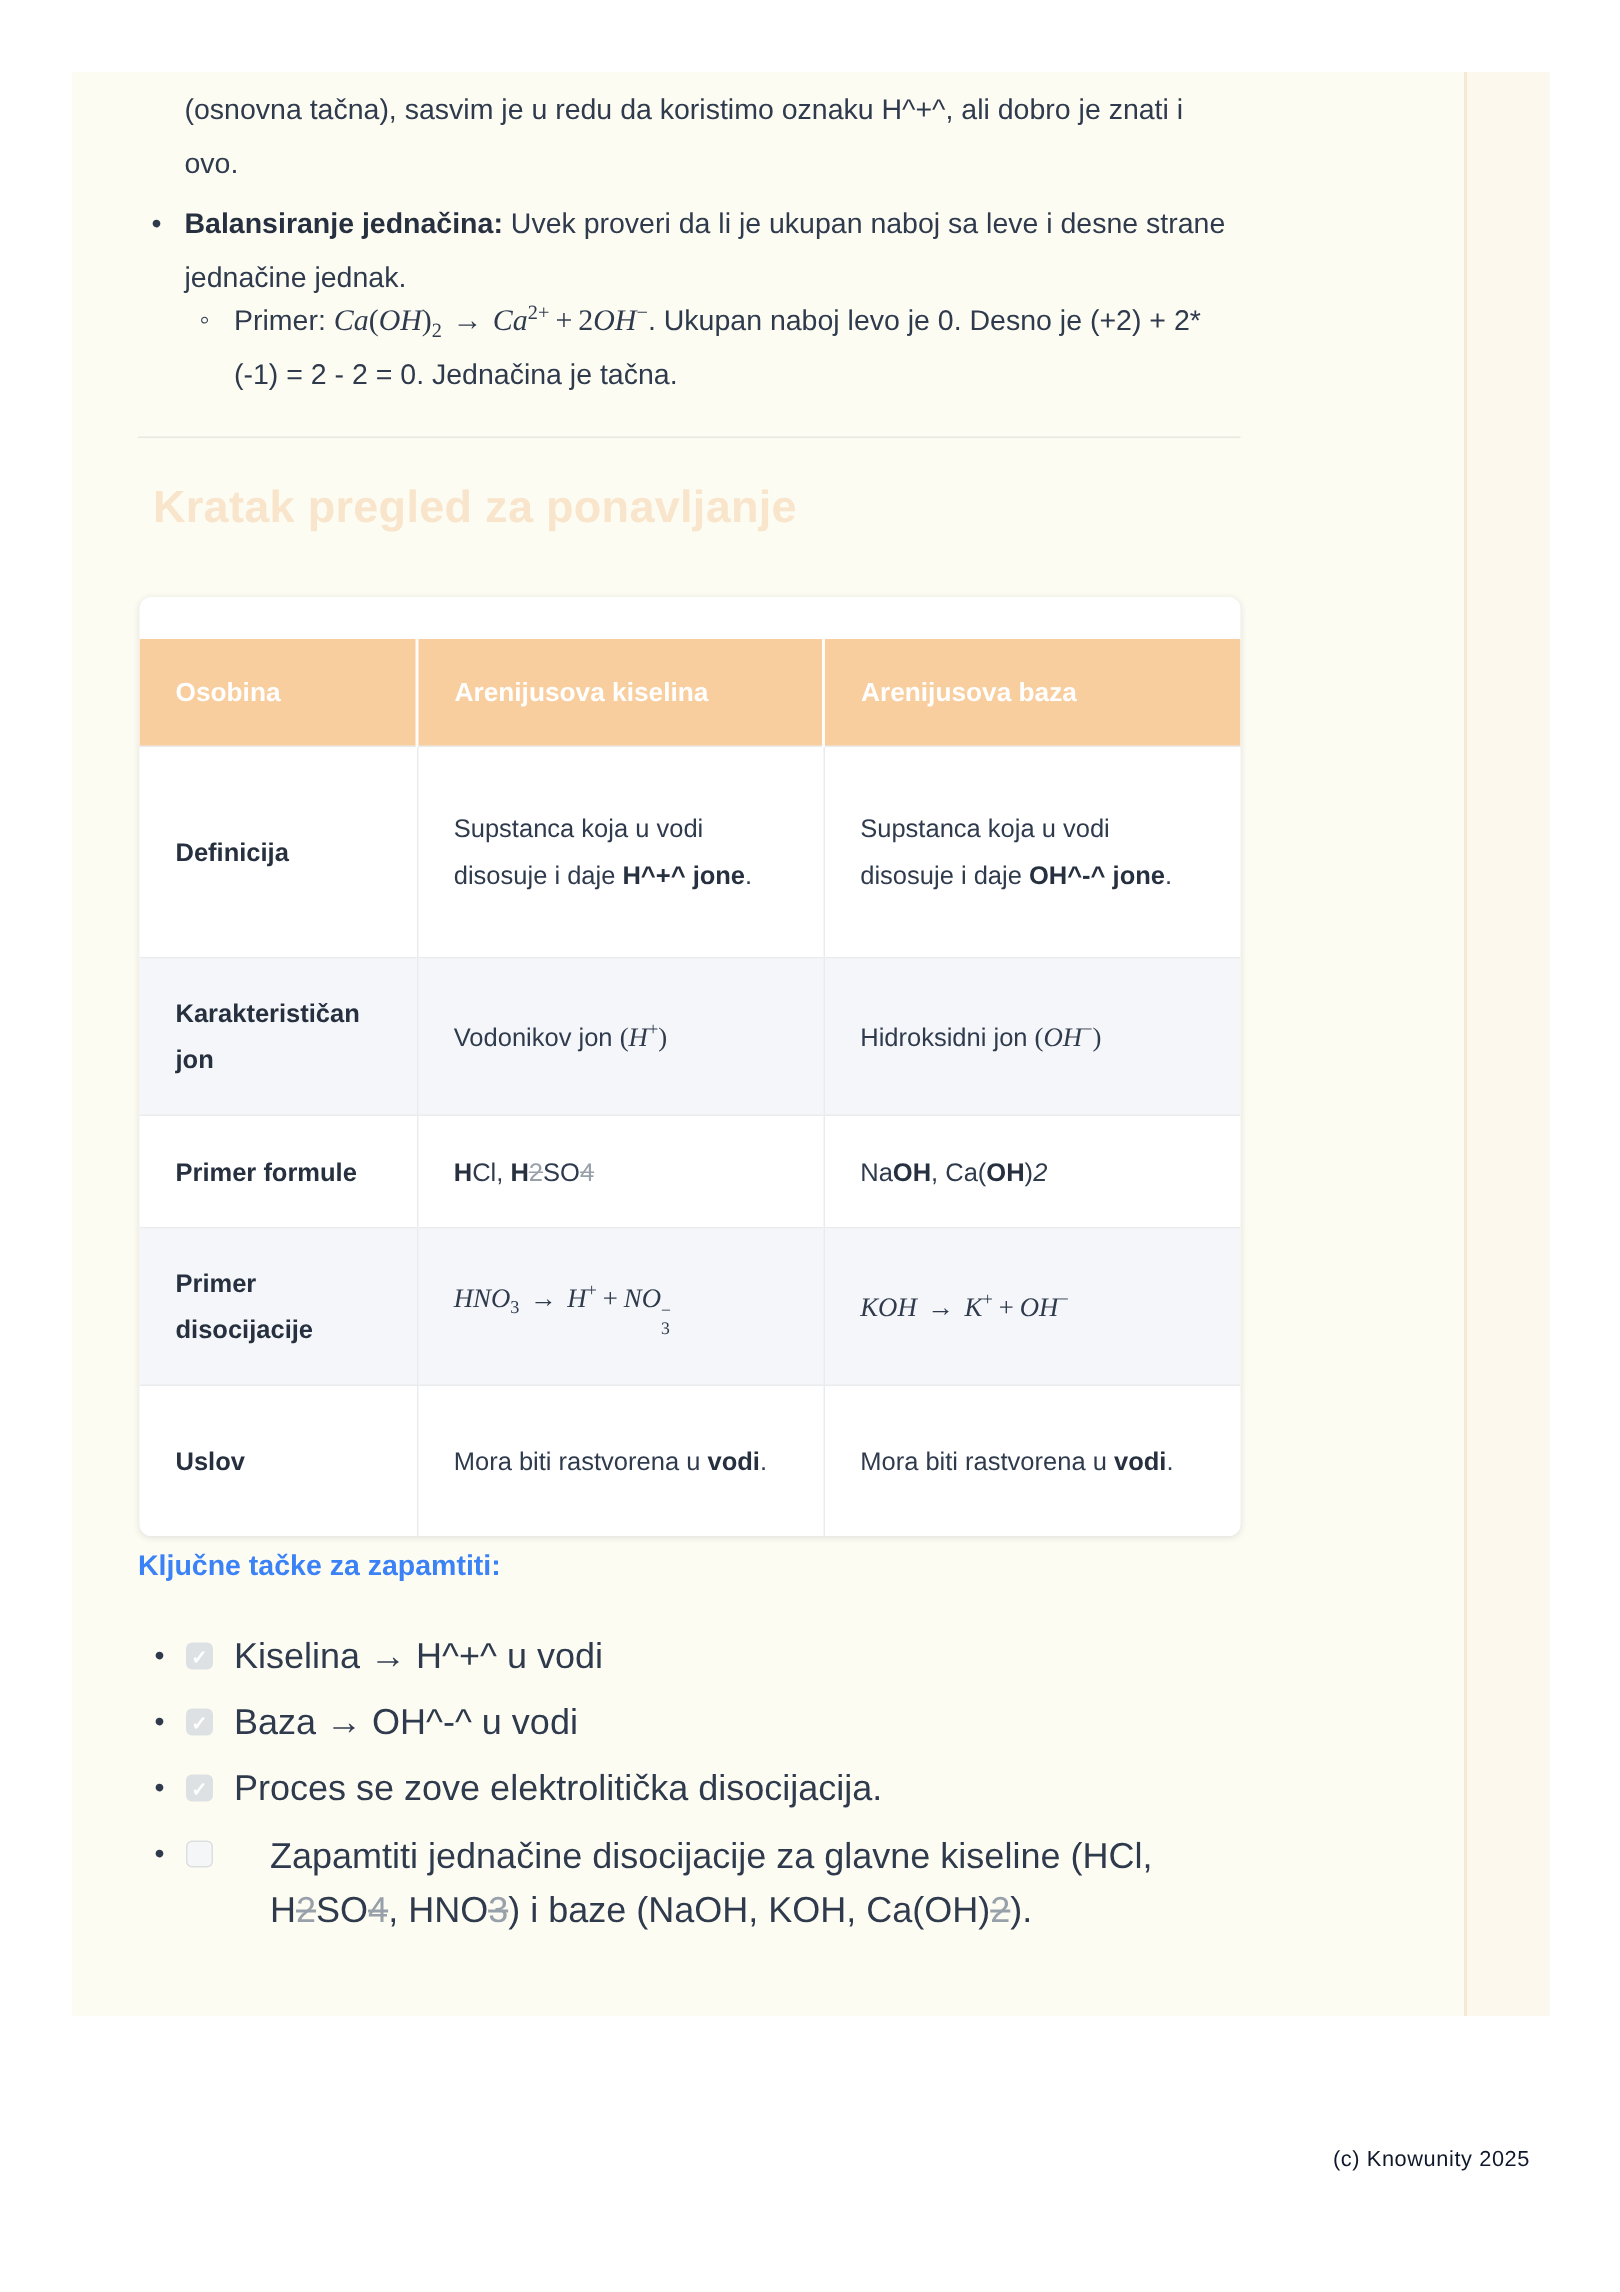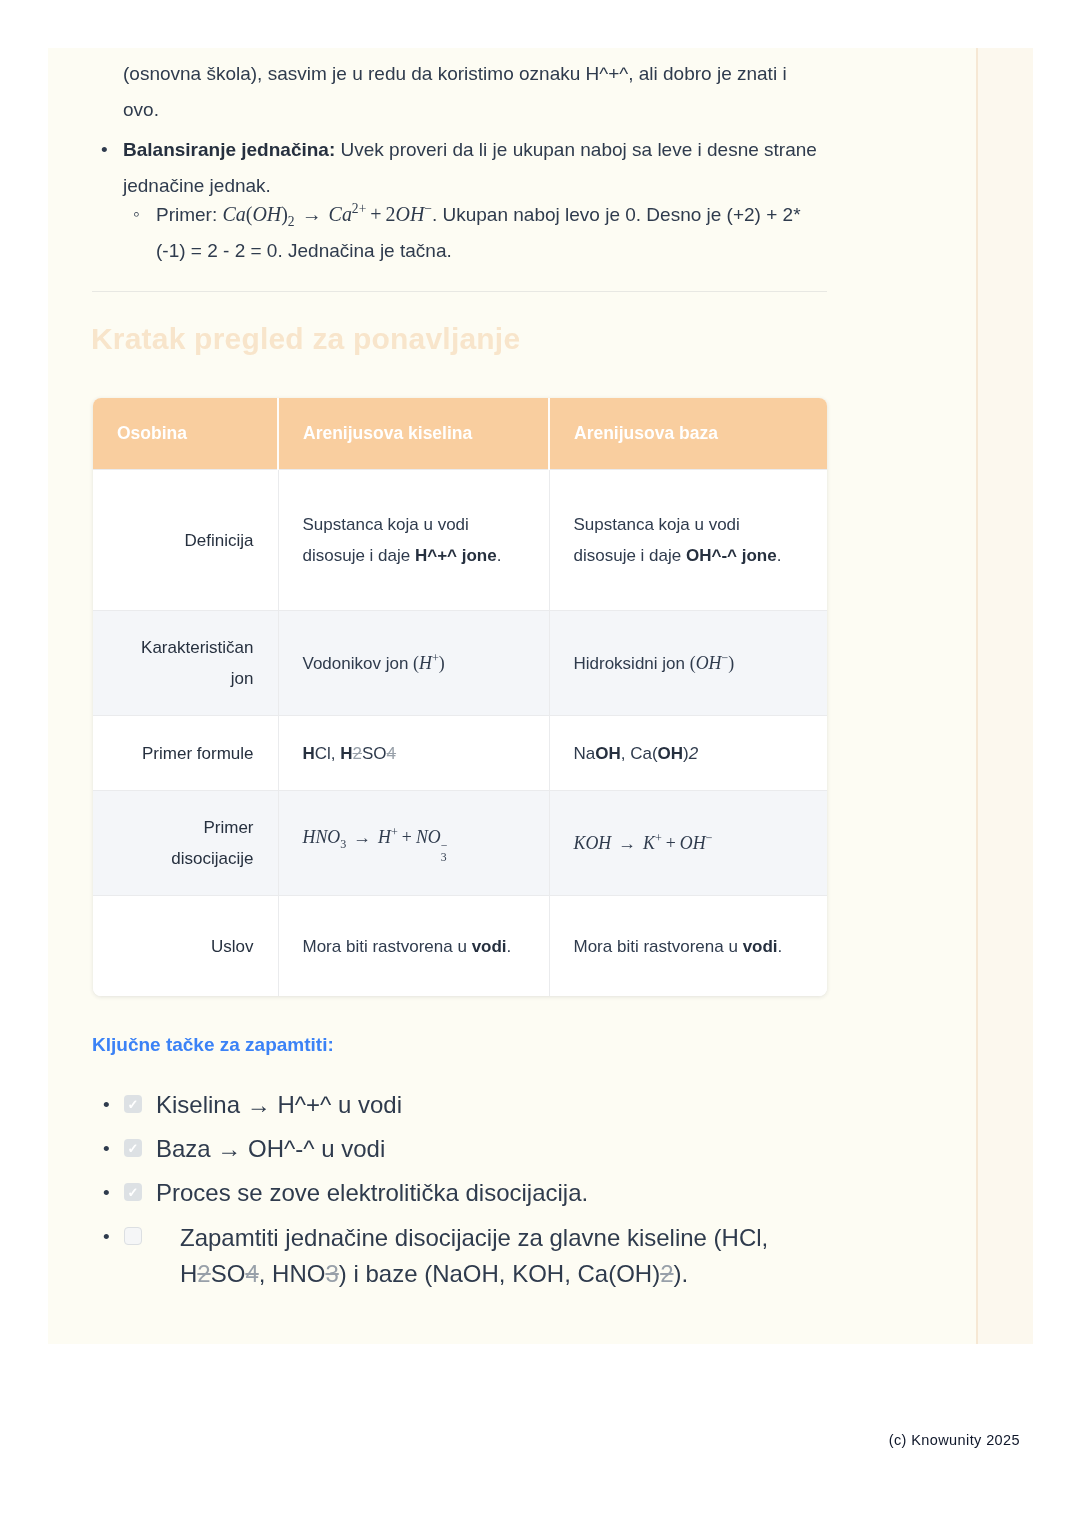--- a/index.html
+++ b/index.html
@@ -19,21 +19,21 @@
   .li .li-text{font-size:19px;line-height:36px;}
   .li1{left:53px;top:84px;width:725px;}
   .li2{left:85px;top:148px;width:695px;}
   .li2 .marker{flex:0 0 23px;}
 
   b,strong{font-weight:700;color:#26303f;}
 
   .divider{position:absolute;left:44px;top:243px;width:735px;height:1px;
         background:#E8E8E3;}
 
-  .section-title{position:absolute;left:43px;top:274px;margin:0;
+  .section-title{position:absolute;left:54px;top:274px;margin:0;
         font-size:30px;font-weight:700;color:#F8E5CB;letter-spacing:.2px;}
 
   
   .math{font-family:"Liberation Serif","DejaVu Serif",serif;font-style:italic;
         font-size:105%;}
   .math .up{font-style:normal;}
   .math sup,.math sub{font-size:68%;font-style:normal;}
   .math sup{vertical-align:super;line-height:0;}
   .math sub{vertical-align:sub;line-height:0;}
   .math .arrow{font-style:normal;padding:0 7px;}
@@ -41,30 +41,30 @@
   .stack{display:inline-flex;flex-direction:column;align-items:flex-start;
         font-size:66%;line-height:1;vertical-align:-0.5em;font-style:normal;}
   .stack .st-top{display:block;height:1.05em;}
   .stack .st-bot{display:block;}
 
   
   .tbl-wrap{position:absolute;left:45px;top:350px;width:734px;
         border-radius:8px;overflow:hidden;background:#ffffff;
         box-shadow:0 1px 4px rgba(31,41,55,.12);}
   table{border-collapse:collapse;width:734px;table-layout:fixed;
-        font-size:17px;line-height:31px;}
+        font-size:17px;line-height:31px;margin-top:28px;}
   col.c1{width:185px;}col.c2{width:271px;}col.c3{width:278px;}
   th{background:#F9CE9F;color:#ffffff;font-weight:700;text-align:left;
         padding:20px 24px;font-size:17.5px;border-right:2px solid rgba(255,255,255,.95);}
   th:last-child{border-right:none;}
   td{padding:18px 24px;vertical-align:middle;border-top:1px solid #EAEBED;
         border-right:1px solid #EAEBED;background:#ffffff;}
   td:last-child{border-right:none;}
   tr.alt td{background:#F4F6F9;}
-  td.lbl{font-weight:400;color:#26303f;text-align:right;}
+  td.lbl{font-weight:700;color:#26303f;}
   tr.h140 td{height:104px;}
   tr.h104 td{height:68px;}
   tr.h74 td{height:38px;}
   tr.h100 td{height:64px;}
 
   .strike{color:#98A0A9;text-decoration:line-through;}
   .ital{font-style:italic;}
 
   
   .kp-title{position:absolute;left:44px;top:986px;margin:0;
@@ -83,21 +83,21 @@
 
   .footer{position:absolute;top:1432px;right:60px;font-size:14.5px;
         color:#0f172a;letter-spacing:.4px;}
 </style>
 </head>
 <body>
 
 <div class="page">
   <div class="page-strip"></div>
 
-  <p class="intro-p">(osnovna škola), sasvim je u redu da koristimo oznaku H^+^, ali dobro je znati i ovo.</p>
+  <p class="intro-p">(osnovna tačna), sasvim je u redu da koristimo oznaku H^+^, ali dobro je znati i ovo.</p>
 
   <div class="li li1">
     <span class="marker">•</span>
     <div class="li-text"><strong>Balansiranje jednačina:</strong><span> Uvek proveri da li je ukupan naboj sa leve i desne strane jednačine jednak.</span></div>
   </div>
 
   <div class="li li2">
     <span class="marker">◦</span>
     <div class="li-text"><span>Primer: </span><span class="math"><span>Ca</span><span class="up">(</span><span>OH</span><span class="up">)</span><sub>2</sub><span class="arrow">→</span><span>Ca</span><sup>2+</sup><span class="op">+</span><span class="up">2</span><span>OH</span><sup>−</sup></span><span>. Ukupan naboj levo je 0. Desno je (+2) + 2*(-1) = 2 - 2 = 0. Jednačina je tačna.</span></div>
   </div>

